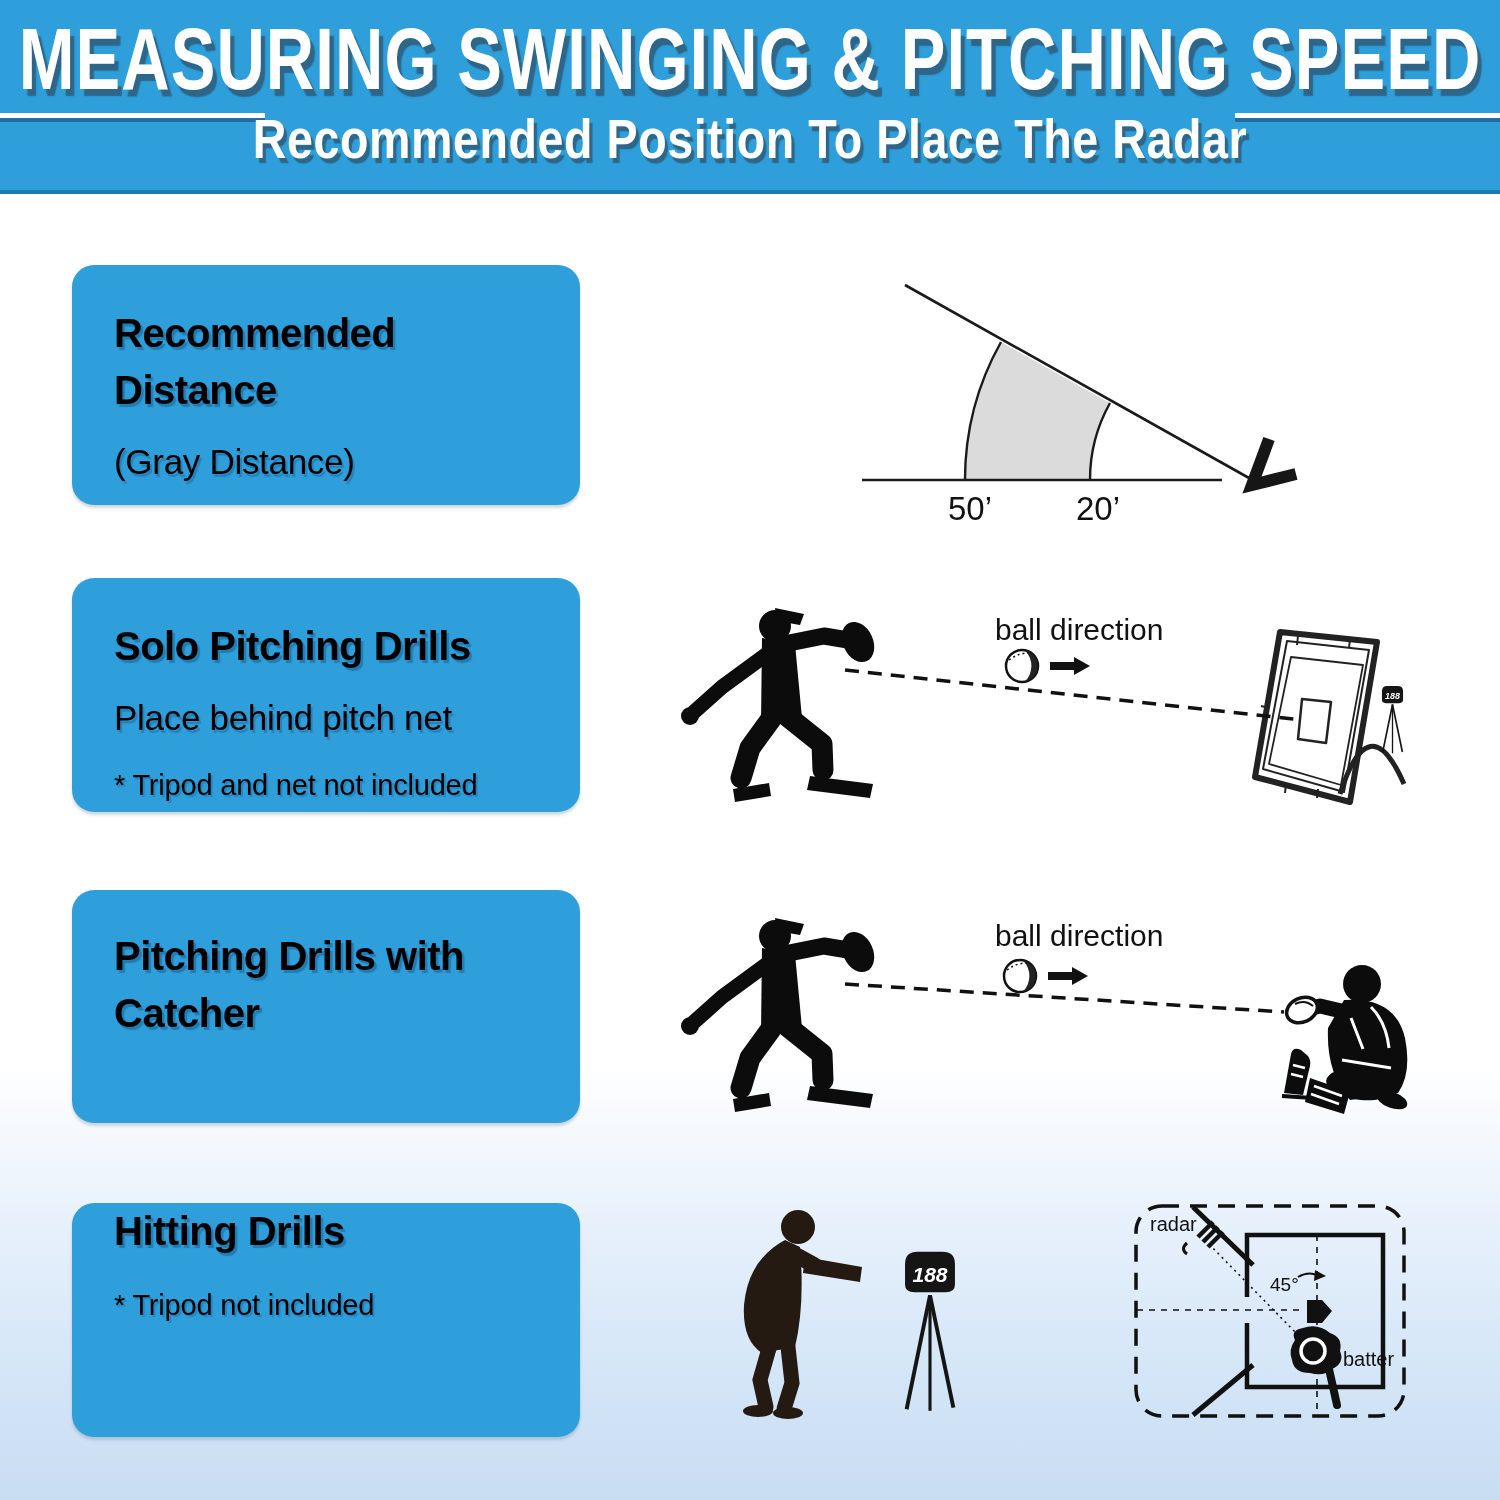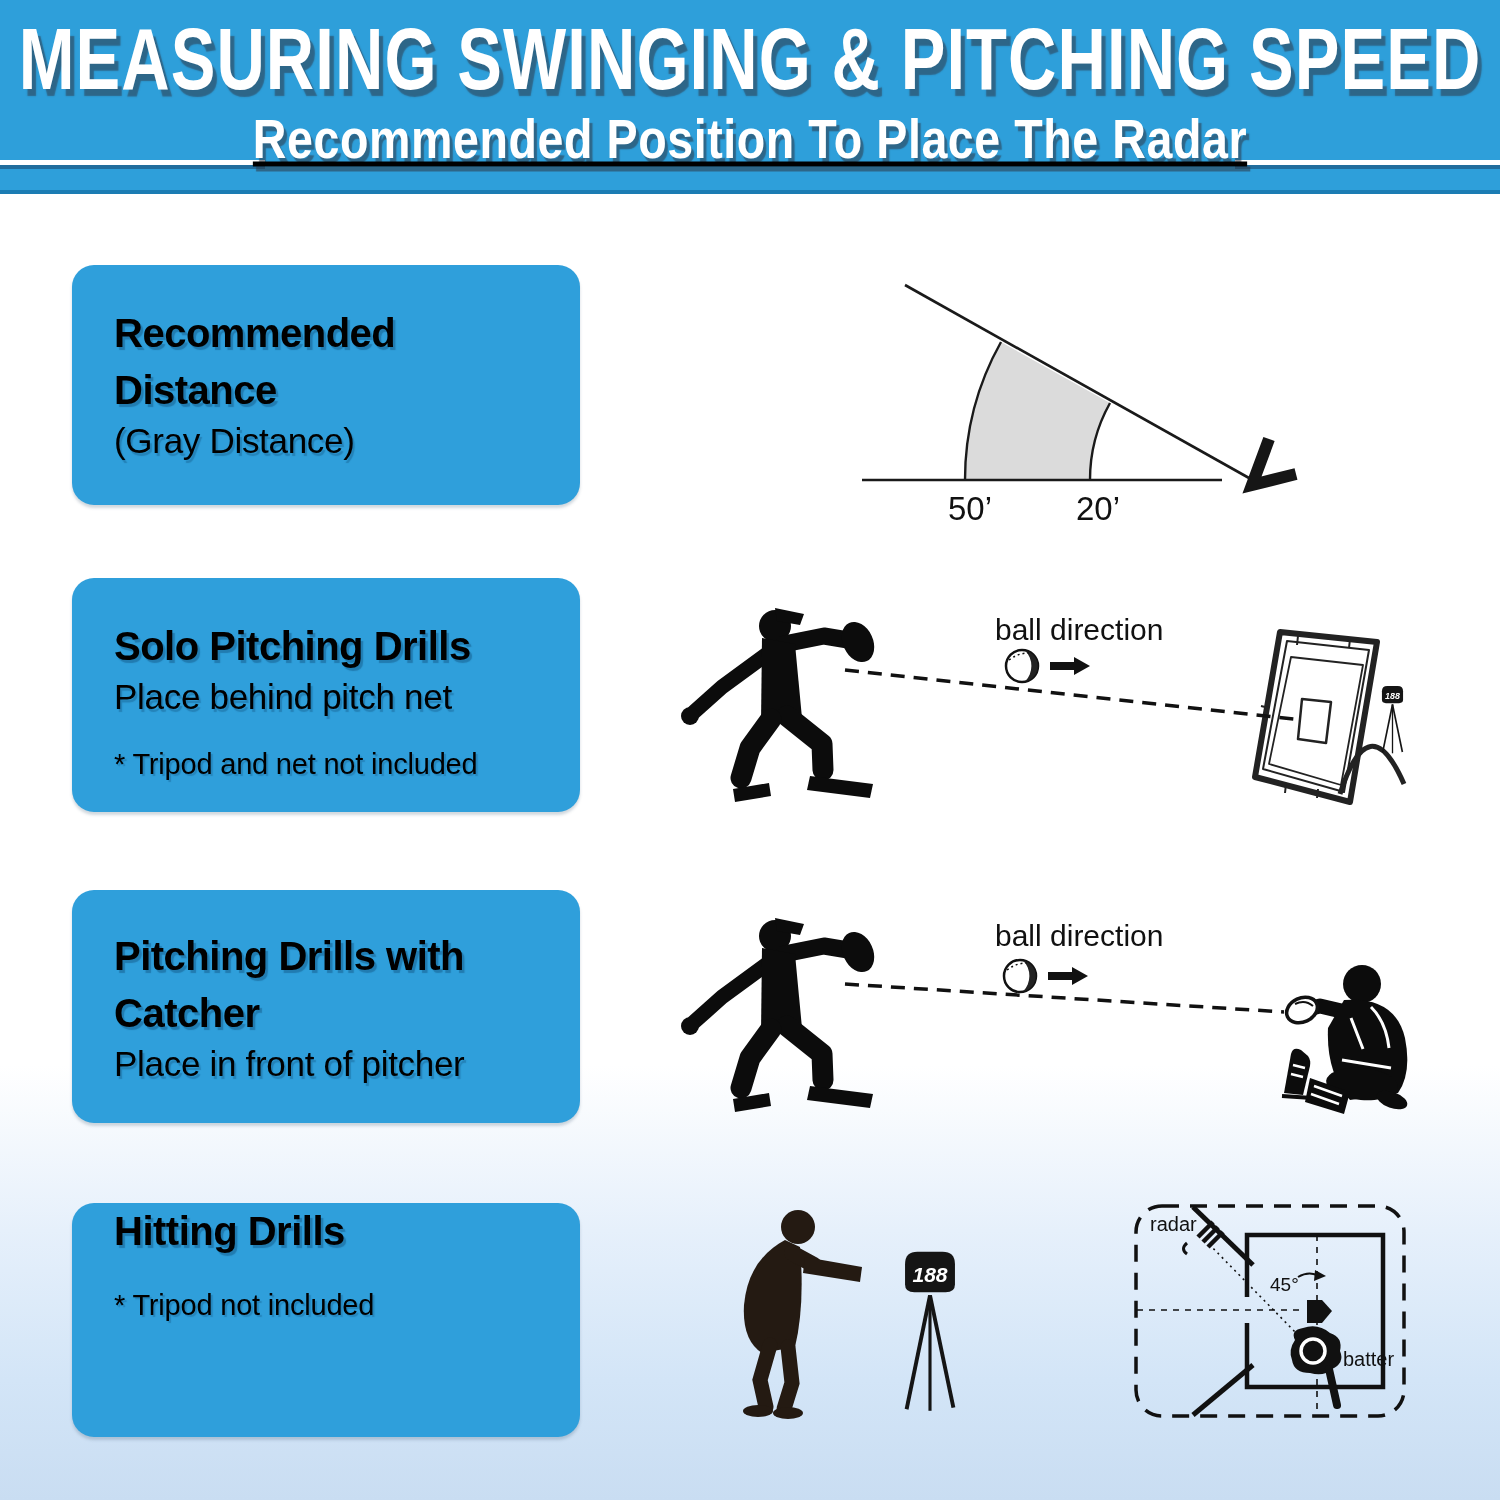--- a/index.html
+++ b/index.html
@@ -11,31 +11,31 @@
     width:1500px;height:1500px;position:relative;overflow:hidden;
     font-family:"Liberation Sans",sans-serif;
     background:linear-gradient(180deg,#ffffff 0%,#ffffff 71%,#e6f0fb 82%,#d3e5f7 92%,var(--bg_bottom) 100%);
   }
   .banner{position:absolute;top:0;left:0;width:1500px;height:190px;
     background:var(--banner);border-bottom:4px solid var(--banner_edge);}
   .banner-title{position:absolute;top:14px;left:0;right:0;text-align:center;
     font-size:62px;line-height:92px;font-weight:bold;color:#fff;white-space:nowrap;
     letter-spacing:1px;transform:scale(1.08,1.40);transform-origin:50% 50%;
     text-shadow:4px 5px 1px rgba(45,55,70,.55);}
-  .banner-sub{position:absolute;top:113px;left:0;right:0;display:flex;align-items:flex-end;gap:16px;text-decoration:underline;}
+  .banner-sub{position:absolute;top:113px;left:0;right:0;display:flex;align-items:flex-start;gap:16px;}
   .sub-line{flex:1;height:5px;background:#fff;box-shadow:0 4px 0 rgba(20,60,95,.5);}
   .sub-text{font-size:44px;line-height:52px;font-weight:bold;color:#fff;white-space:nowrap;
     transform:scale(1.06,1.25);transform-origin:50% 50%;letter-spacing:0.5px;
     text-shadow:3px 4px 1px rgba(45,55,70,.55);}
   .card{position:absolute;left:72px;width:508px;background:var(--card);
     border-radius:22px;color:#000000;box-sizing:border-box;padding-left:42px;padding-right:20px;
     box-shadow:0 3px 3px rgba(70,100,125,.25);}
   .card .ttl{font-size:40px;font-weight:bold;line-height:57px;letter-spacing:-0.5px;
     text-shadow:2.5px 3px 1px rgba(22,95,142,.55);}
-  .card .sub{font-size:35px;line-height:44px;letter-spacing:-0.3px;white-space:nowrap;
+  .card .sub{font-size:35px;line-height:44px;margin-top:21px;letter-spacing:-0.3px;white-space:nowrap;
     text-shadow:2px 2.5px 1px rgba(22,95,142,.45);}
   .card .note{font-size:29px;line-height:36px;margin-top:27px;letter-spacing:-0.2px;
     text-shadow:2px 2px 1px rgba(22,95,142,.4);}
   #card-1{top:265px;height:240px;padding-top:40px;}
   #card-2{top:578px;height:234px;padding-top:40px;}
   #card-3{top:890px;height:233px;padding-top:38px;}
   #card-4{top:1203px;height:234px;}
   .diag{position:absolute;}
   #diag-1{left:850px;top:258px;}
   #diag-2{left:650px;top:578px;}
@@ -95,21 +95,20 @@
 
 <div class="card" id="card-2">
   <div class="ttl">Solo Pitching Drills</div>
   <div class="sub">Place behind pitch net</div>
   <div class="note">* Tripod and net not included</div>
 </div>
 
 <div class="card" id="card-3">
   <div class="ttl">Pitching Drills with</div>
   <div class="ttl">Catcher</div>
-  <div class="sub">Place in front of pitcher</div>
 </div>
 
 <div class="card" id="card-4">
   <div class="ttl">Hitting Drills</div>
   <div class="note">* Tripod not included</div>
 </div>
 
 <svg id="diag-1" class="diag" width="510" height="290" viewBox="0 0 510 290" xmlns:xlink="http://www.w3.org/1999/xlink">
   <path d="M115 222 A282 282 0 0 1 151 84 L260 145 A157 157 0 0 0 240 222 Z" style="fill:var(--sector)"></path>
   <path d="M115 222 A282 282 0 0 1 151 84" fill="none" stroke="#1a1a1a" stroke-width="2.4"></path>

